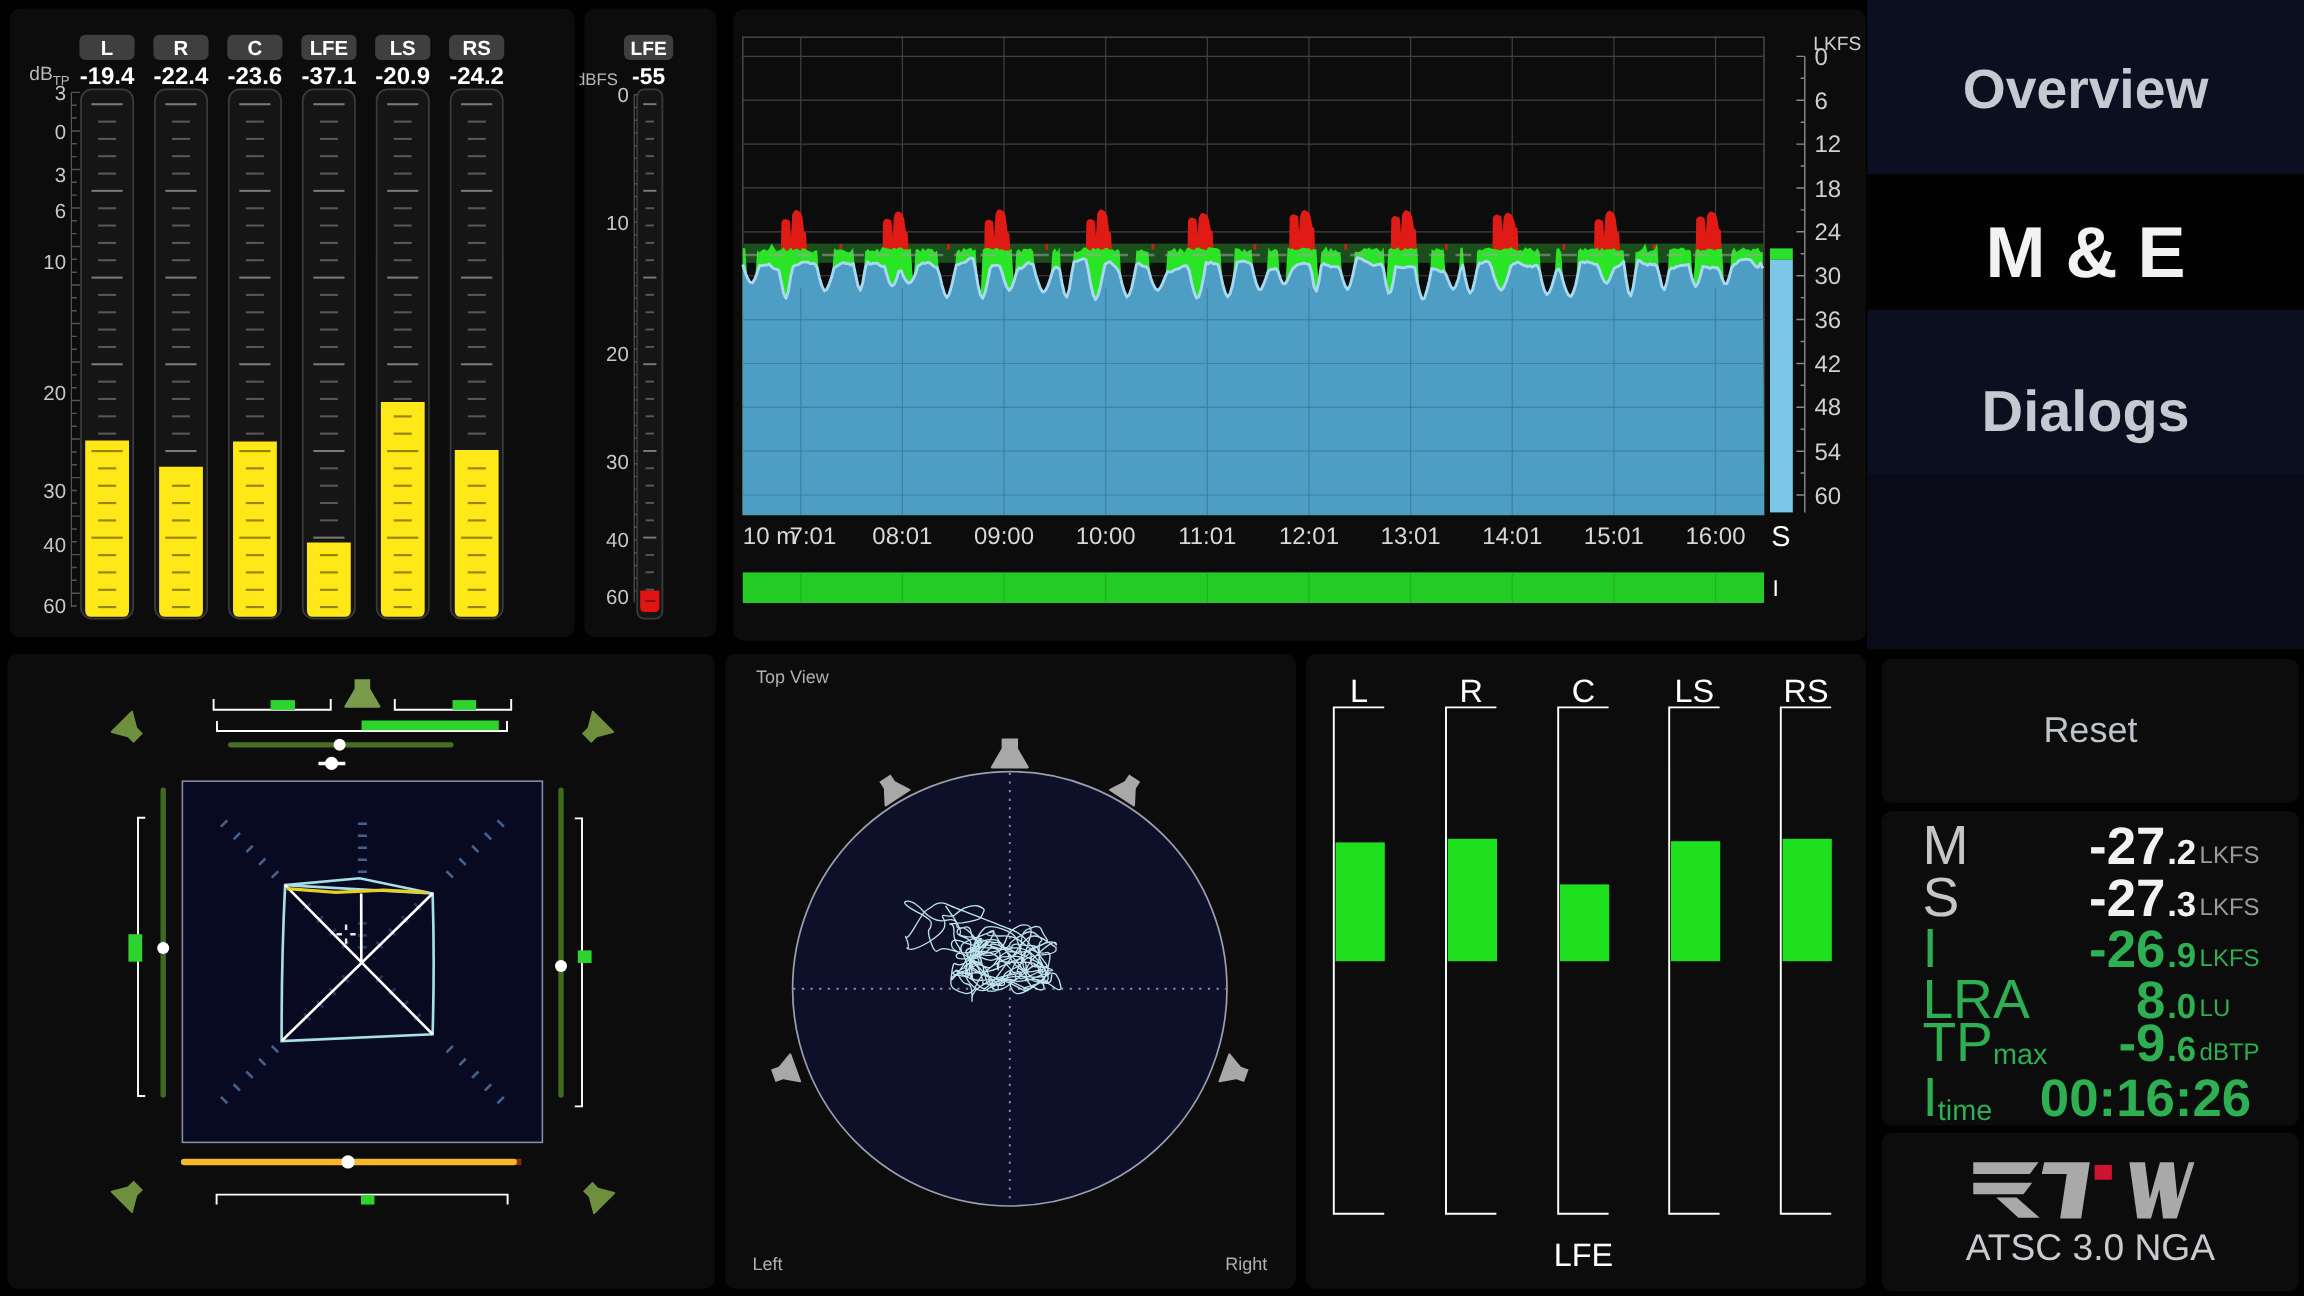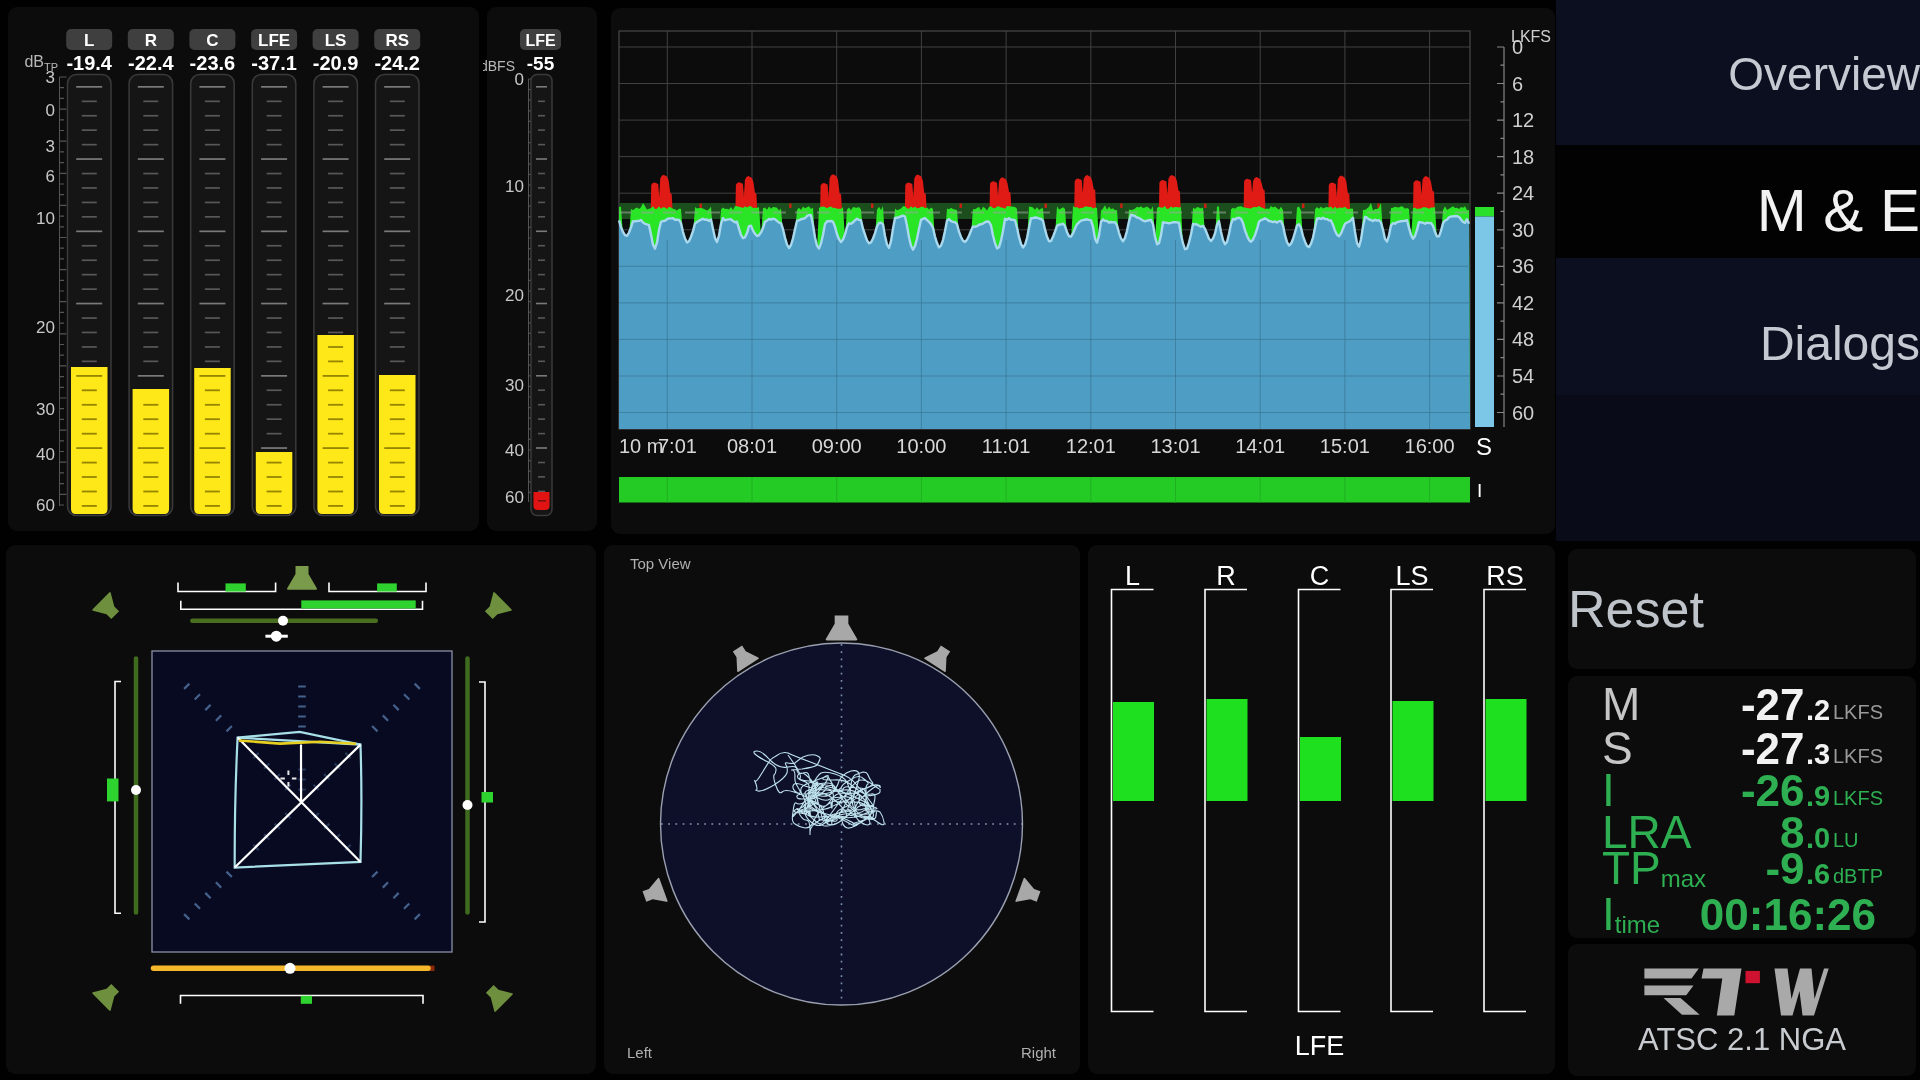--- a/index.html
+++ b/index.html
@@ -1,21 +1,21 @@
 <!DOCTYPE html>
 <html><head><meta charset="utf-8"><style>
 
 * { margin:0; padding:0; box-sizing:border-box; }
 html,body { width:1920px; height:1080px; background:#010101; overflow:hidden; }
 body { font-family:"Liberation Sans", sans-serif; position:relative; }
 .panel { position:absolute; background:#0c0c0c; border-radius:9px; }
 svg text { font-family:"Liberation Sans", sans-serif; }
 .navcol { position:absolute; left:1556px; top:0; width:364px; height:541px; background:#0c0f20; }
 .navband { position:absolute; left:0; width:100%; }
-.navtext { position:absolute; width:100%; text-align:right; color:#c5cad2; }
+.navtext { position:absolute; width:100%; text-align:center; color:#c5cad2;font-weight:bold; }
 
 </style></head><body>
 <div class="panel" style="left:8px;top:7px;width:471px;height:524px"></div>
 <div class="panel" style="left:487px;top:7px;width:110px;height:524px"></div>
 <div class="panel" style="left:611px;top:8px;width:944px;height:526px"></div>
 <div class="panel" style="left:6px;top:545px;width:590px;height:529px"></div>
 <div class="panel" style="left:604px;top:545px;width:476px;height:529px"></div>
 <div class="panel" style="left:1088px;top:545px;width:467px;height:529px"></div>
 <div class="panel" style="left:1568px;top:549px;width:348px;height:120px"></div>
 <div class="panel" style="left:1568px;top:676px;width:348px;height:262px"></div>
@@ -504,21 +504,21 @@
     <path d="M1340.5,589.5 H1298.5 V1011.5 H1340.5" fill="none" stroke="#fff" stroke-width="1.6"></path>
     <rect x="1300.0" y="737" width="41" height="64" fill="#1fe01f"></rect>
     <text x="1412" y="585" text-anchor="middle" font-size="27" fill="#fff">LS</text>
     <path d="M1433,589.5 H1391 V1011.5 H1433" fill="none" stroke="#fff" stroke-width="1.6"></path>
     <rect x="1392.5" y="701" width="41" height="100" fill="#1fe01f"></rect>
     <text x="1505" y="585" text-anchor="middle" font-size="27" fill="#fff">RS</text>
     <path d="M1526,589.5 H1484 V1011.5 H1526" fill="none" stroke="#fff" stroke-width="1.6"></path>
     <rect x="1485.5" y="699" width="41" height="102" fill="#1fe01f"></rect>
     <text x="1319.5" y="1055" text-anchor="middle" font-size="27" fill="#fff">LFE</text>
   </svg>
-<div style="position:absolute;left:1568px;top:549px;width:348px;height:120px;text-align:left;line-height:120px;font-size:52px;color:#bec4ca">Reset</div>
+<div style="position:absolute;left:1568px;top:549px;width:348px;height:120px;text-align:center;line-height:120px;font-size:30px;color:#bec4ca">Reset</div>
 <div style="position:absolute;left:1568px;top:676px;width:348px;height:262px"><svg width="348" height="262" viewBox="1568 676 348 262">
       <text x="1602" y="720" font-size="46" fill="#c6c6c6">M<tspan font-size="24" dy="3"></tspan></text>
       <text x="1804.5" y="720" text-anchor="end" font-size="44" font-weight="bold" fill="#f2f2f2">-27</text>
       <text x="1806" y="720" font-size="29" font-weight="bold" fill="#f2f2f2">.2</text>
       <text x="1833" y="719" font-size="20" fill="#9a9a9a">LKFS</text>
       <text x="1602" y="763.5" font-size="46" fill="#c6c6c6">S<tspan font-size="24" dy="3"></tspan></text>
       <text x="1804.5" y="763.5" text-anchor="end" font-size="44" font-weight="bold" fill="#f2f2f2">-27</text>
       <text x="1806" y="763.5" font-size="29" font-weight="bold" fill="#f2f2f2">.3</text>
       <text x="1833" y="762.5" font-size="20" fill="#9a9a9a">LKFS</text>
       <text x="1602" y="806" font-size="46" fill="#2daf52">I<tspan font-size="24" dy="3"></tspan></text>
@@ -537,12 +537,12 @@
       <text x="1876" y="930" text-anchor="end" font-size="44" font-weight="bold" fill="#2daf52">00:16:26</text>
     </svg></div>
 <svg width="348" height="132" viewBox="1568 944 348 132" style="position:absolute;left:1568px;top:944px">
     <path d="M1644.4,968.5 L1698.8,968.5 L1691.5,978.4 L1644.4,978.4 Z" fill="#a9a9a9"></path>
     <path d="M1644.4,985.6 L1693.5,985.6 L1686.2,995.3 L1644.4,995.3 Z" fill="#a9a9a9"></path>
     <path d="M1663.5,998.0 L1680.5,998.0 L1699.7,1014.8 L1682.0,1014.8 Z" fill="#a9a9a9"></path>
     <path d="M1703.5,968.5 L1741.5,968.5 L1734.3,1015.4 L1716.8,1015.4 L1722.3,978.4 L1701.5,978.4 Z" fill="#a9a9a9"></path>
     <path d="M1745.5,970.9 h14.4 v12.3 h-14.4 Z" fill="#cf1230"></path>
     <path d="M1774.5,968.5 L1787.5,968.5 L1791.5,999 L1800.0,968.5 L1811.5,968.5 L1814.5,999 L1824.0,968.5 L1828.7,968.5 L1814.0,1015.4 L1802.5,1015.4 L1799.5,991 L1792.5,1015.4 L1781.0,1015.4 Z" fill="#a9a9a9"></path>
   </svg>
-<div style="position:absolute;left:1568px;top:1022px;width:348px;text-align:center;font-size:31px;color:#c8ccd0">ATSC 2.1 NGA</div>
+<div style="position:absolute;left:1568px;top:1022px;width:348px;text-align:center;font-size:31px;color:#c8ccd0">ATSC 3.0 NGA</div>
 </body></html>

